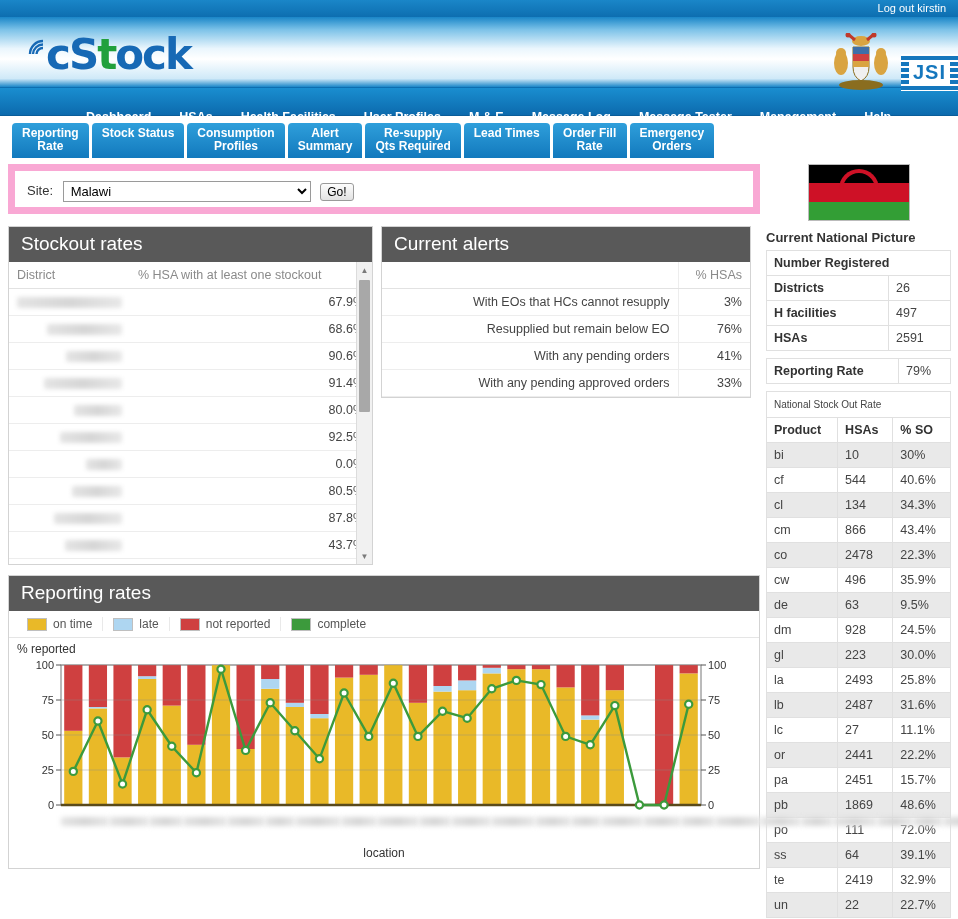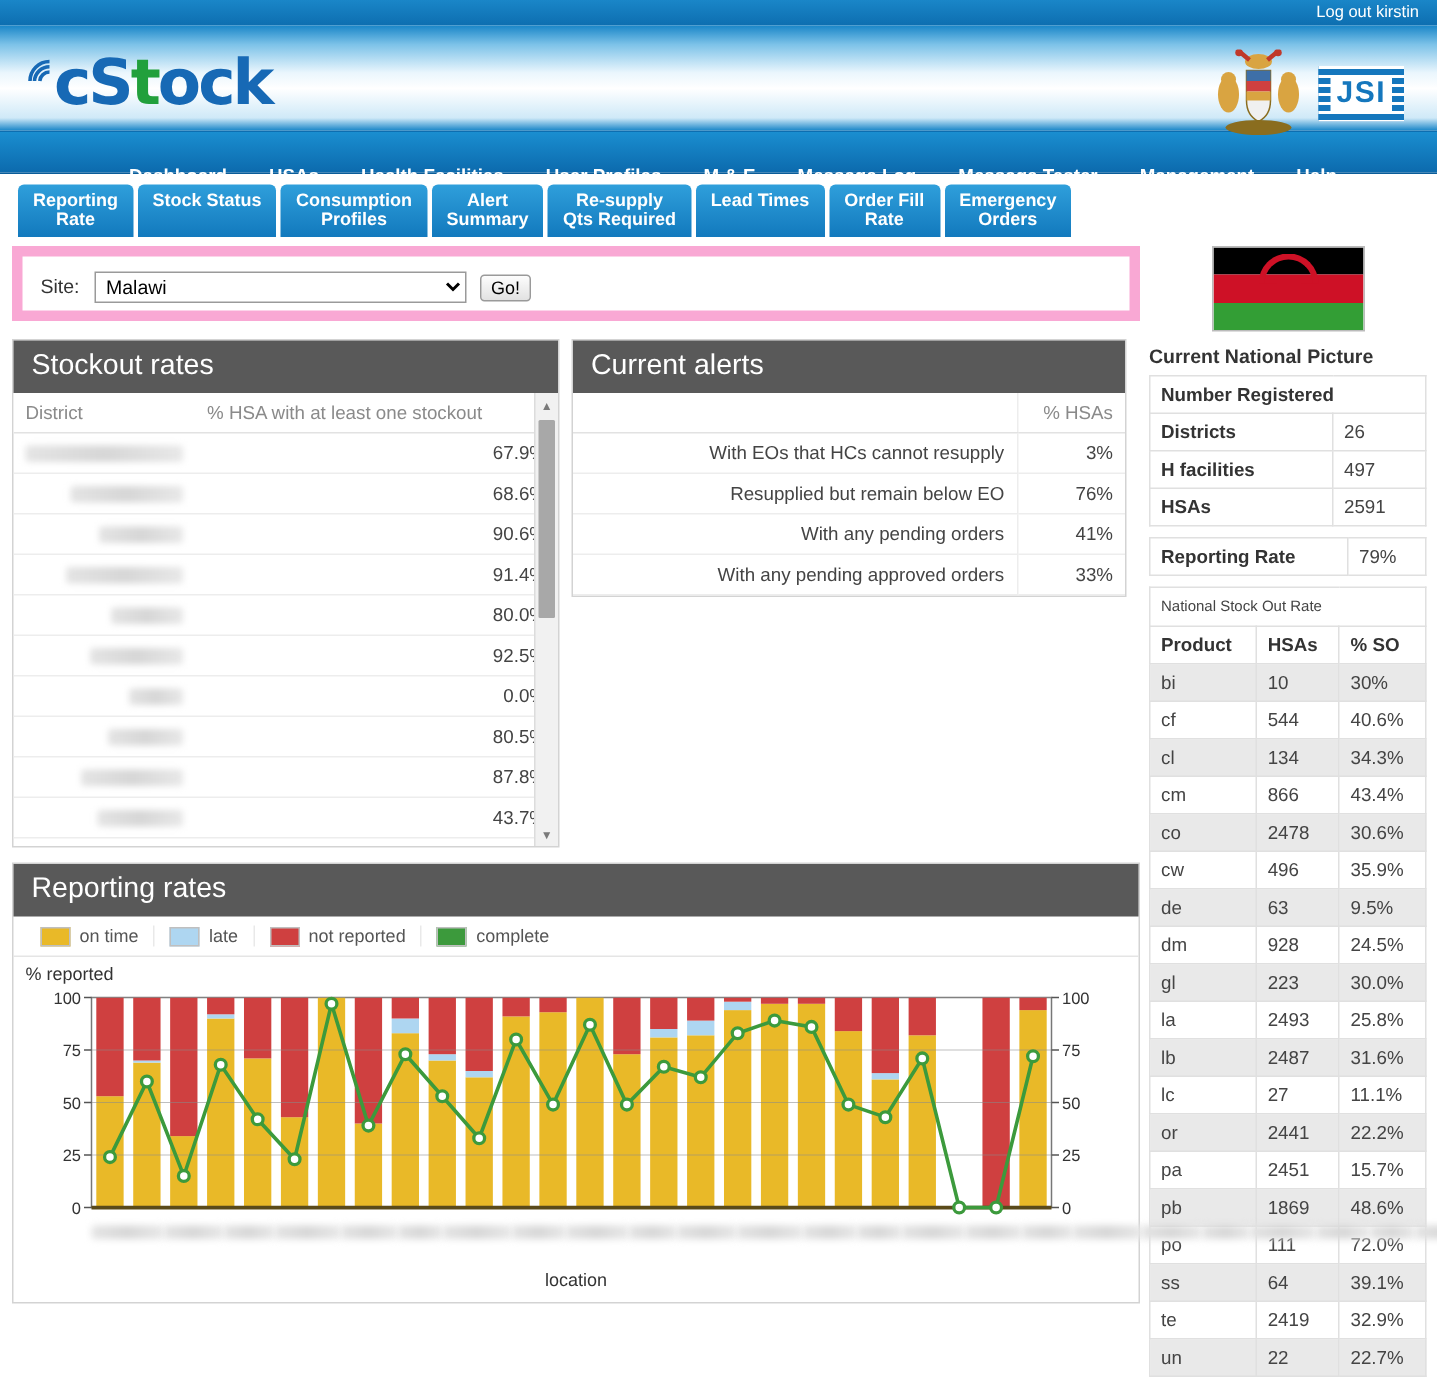--- a/index.html
+++ b/index.html
@@ -18,29 +18,29 @@
     padding:2px 12px 0 0;
   }
   .topbar a { color:#fff; text-decoration:none; }
 
   
   .masthead {
     height:71px; position:relative;
     background:linear-gradient(to bottom,#1a86c8 0%, #7cc2e8 18%, #eaf6fd 45%, #ffffff 60%, #cfe9f8 88%, #1a86c8 100%);
     border-bottom:1px solid #0d6eb0;
   }
-  .logo { position:absolute; left:10px; top:14px; height:48px; }
+  .logo { position:absolute; left:20px; top:14px; height:48px; }
   .logo-text {
     font-family:"DejaVu Sans", sans-serif;
     font-size:42px; font-weight:bold; letter-spacing:-2px;
     color:#1769b5; line-height:48px; white-space:nowrap;
   }
   .logo-text .plus { color:#21a03c; }
   .wifi { position:absolute; left:6px; top:6px; width:22px; height:20px; }
-  .brandmarks { position:absolute; right:22px; top:16px; display:flex; align-items:center; gap:8px; }
+  .brandmarks { position:absolute; right:0; top:16px; display:flex; align-items:flex-end; gap:8px; }
   .jsi {
     width:57px; height:37px; background:#1577bd; position:relative;
     display:flex; align-items:center; justify-content:center;
   }
   .jsi .stripes { position:absolute; inset:0;
     background:repeating-linear-gradient(to bottom,#ffffff 0 2px,#1577bd 2px 6px); }
   .jsi span { position:relative; color:#1577bd; font-weight:bold; font-size:20px;
     background:#fff; padding:1px 4px; letter-spacing:1px; font-family:"Liberation Sans",sans-serif;}
 
   
@@ -615,21 +615,21 @@
             <td>34.3%</td>
           </tr>
           <tr>
             <td>cm</td>
             <td>866</td>
             <td>43.4%</td>
           </tr>
           <tr class="so-row-alt">
             <td>co</td>
             <td>2478</td>
-            <td>30.6%</td>
+            <td>22.3%</td>
           </tr>
           <tr>
             <td>cw</td>
             <td>496</td>
             <td>35.9%</td>
           </tr>
           <tr class="so-row-alt">
             <td>de</td>
             <td>63</td>
             <td>9.5%</td>

